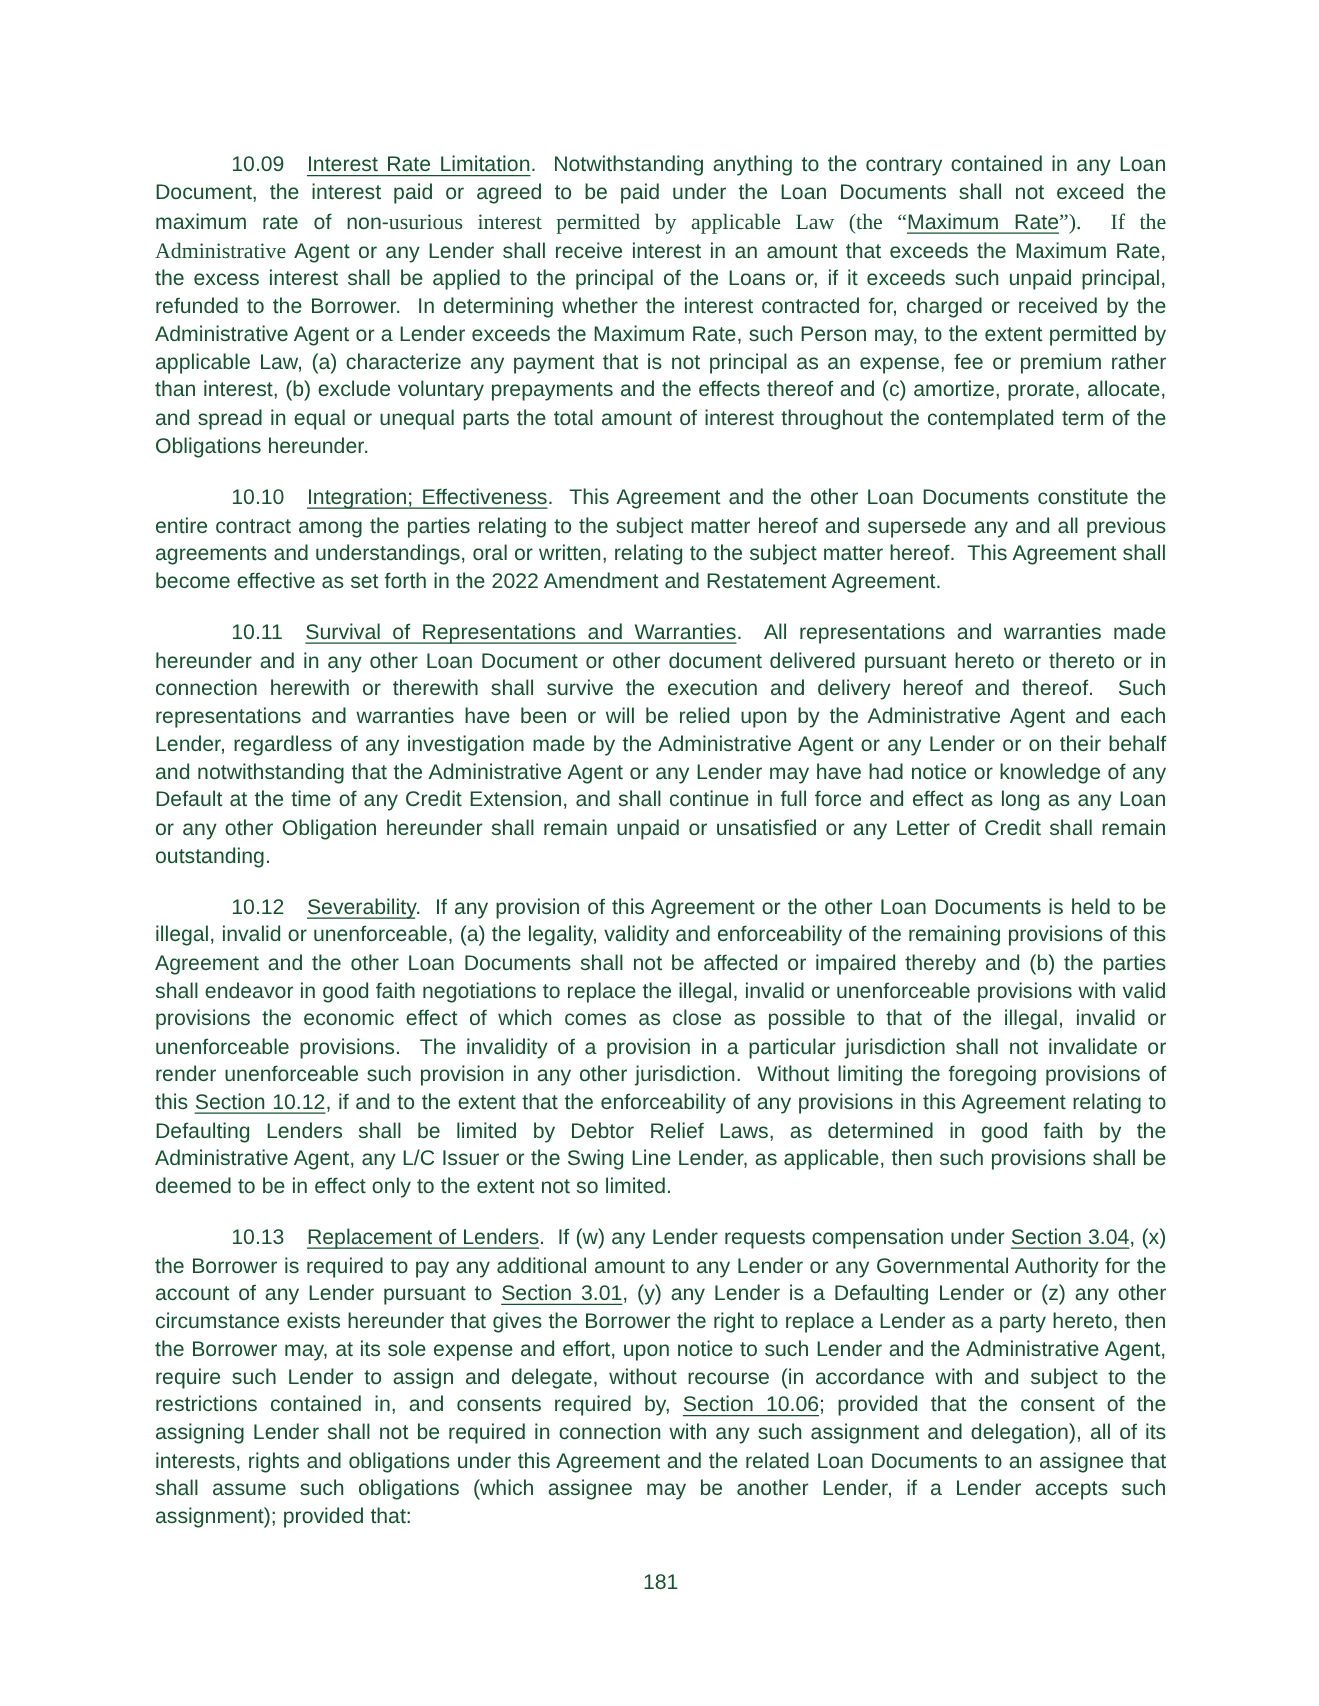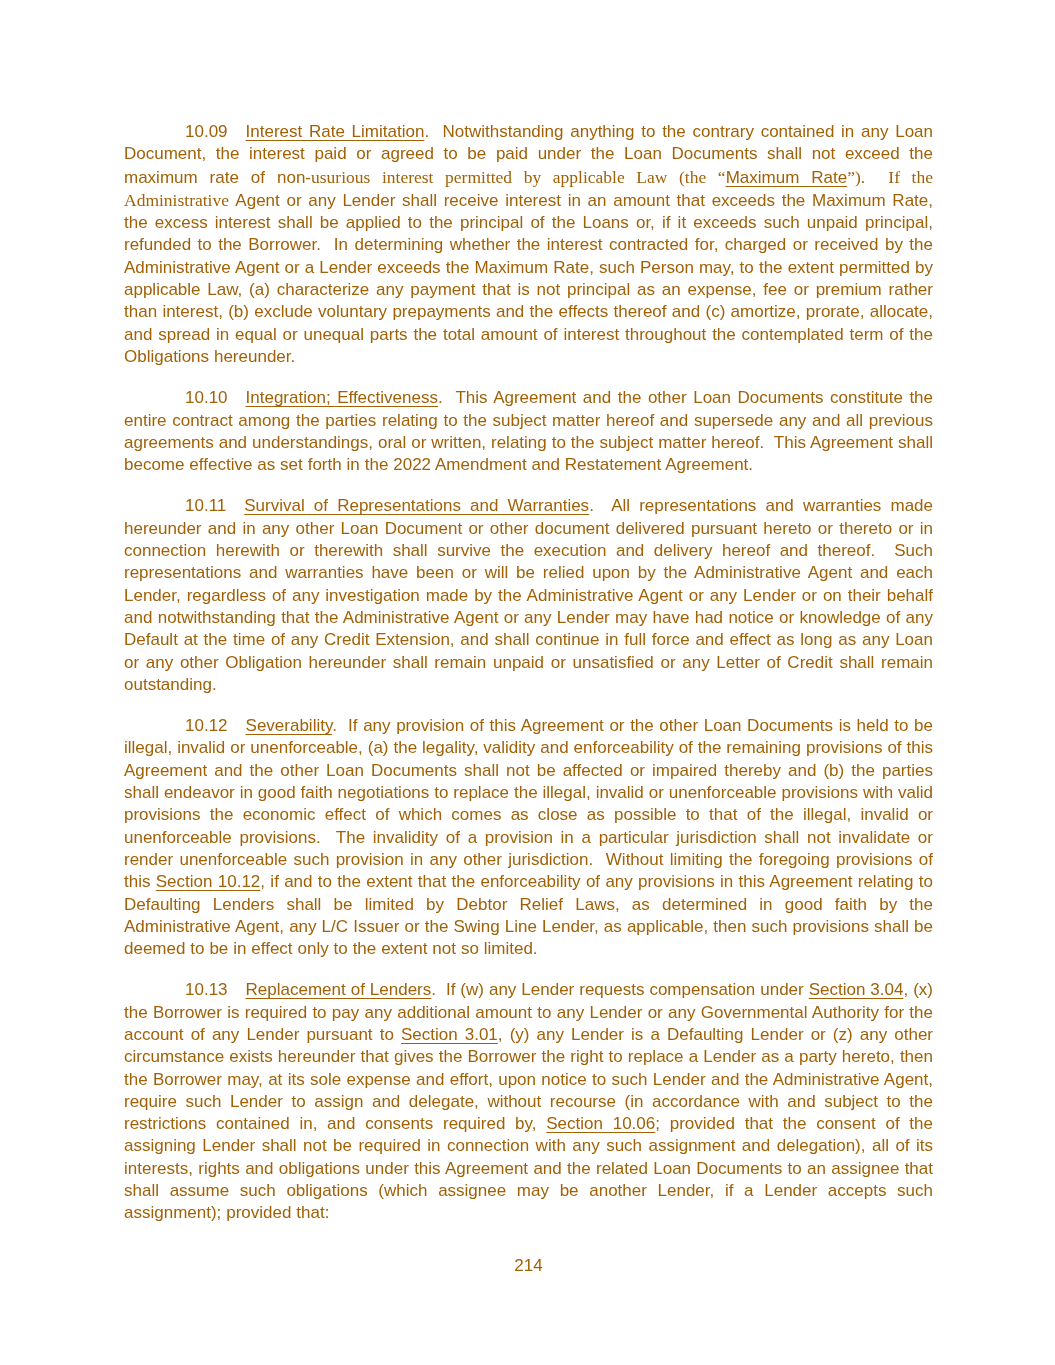--- a/index.html
+++ b/index.html
@@ -5,21 +5,21 @@
   html, body {
     margin: 0;
     padding: 0;
     background: #ffffff;
   }
   .page {
     position: relative;
     width: 1055px;
     height: 1365px;
     background: #ffffff;
-    color: #a16207;
+    color: #14532d;
     font-family: "Liberation Sans", sans-serif;
     overflow: hidden;
   }
   .content {
     position: absolute;
     left: 124px;
     top: 121px;
     width: 809px;
   }
   p.para {
@@ -57,15 +57,15 @@
 
 <div class="page">
   <div class="content">
       <p class="para"><span class="">10.09</span><span class="tab"></span><span class="u">Interest Rate Limitation</span><span class="">.&nbsp; Notwithstanding anything to the contrary contained in any Loan Document, the interest paid or agreed to be paid under the Loan Documents shall not exceed the maximum rate of non-</span><span class="serif">usurious interest permitted by applicable Law (the “</span><span class="u">Maximum Rate</span><span class="serif">”).&nbsp; If the Administrative </span><span class="">Agent or any Lender shall receive interest in an amount that exceeds the Maximum Rate, the excess interest shall be applied to the principal of the Loans or, if it exceeds such unpaid principal, refunded to the Borrower.&nbsp; In determining whether the interest contracted for, charged or received by the Administrative Agent or a Lender exceeds the Maximum Rate, such Person may, to the extent permitted by applicable Law, (a) characterize any payment that is not principal as an expense, fee or premium rather than interest, (b) exclude voluntary prepayments and the effects thereof and (c) amortize, prorate, allocate, and spread in equal or unequal parts the total amount of interest throughout the contemplated term of the Obligations hereunder.</span></p>
       <p class="para"><span class="">10.10</span><span class="tab"></span><span class="u">Integration; Effectiveness</span><span class="">.&nbsp; This Agreement and the other Loan Documents constitute the entire contract among the parties relating to the subject matter hereof and supersede any and all previous agreements and understandings, oral or written, relating to the subject matter hereof.&nbsp; This Agreement shall become effective as set forth in the 2022 Amendment and Restatement Agreement.</span></p>
       <p class="para"><span class="">10.11</span><span class="tab"></span><span class="u">Survival of Representations and Warranties</span><span class="">.&nbsp; All representations and warranties made hereunder and in any other Loan Document or other document delivered pursuant hereto or thereto or in connection herewith or therewith shall survive the execution and delivery hereof and thereof.&nbsp; Such representations and warranties have been or will be relied upon by the Administrative Agent and each Lender, regardless of any investigation made by the Administrative Agent or any Lender or on their behalf and notwithstanding that the Administrative Agent or any Lender may have had notice or knowledge of any Default at the time of any Credit Extension, and shall continue in full force and effect as long as any Loan or any other Obligation hereunder shall remain unpaid or unsatisfied or any Letter of Credit shall remain outstanding.</span></p>
       <p class="para"><span class="">10.12</span><span class="tab"></span><span class="u">Severability</span><span class="">.&nbsp; If any provision of this Agreement or the other Loan Documents is held to be illegal, invalid or unenforceable, (a) the legality, validity and enforceability of the remaining provisions of this Agreement and the other Loan Documents shall not be affected or impaired thereby and (b) the parties shall endeavor in good faith negotiations to replace the illegal, invalid or unenforceable provisions with valid provisions the economic effect of which comes as close as possible to that of the illegal, invalid or unenforceable provisions.&nbsp; The invalidity of a provision in a particular jurisdiction shall not invalidate or render unenforceable such provision in any other jurisdiction.&nbsp; Without limiting the foregoing provisions of this </span><span class="u">Section 10.12</span><span class="">, if and to the extent that the enforceability of any provisions in this Agreement relating to Defaulting Lenders shall be limited by Debtor Relief Laws, as determined in good faith by the Administrative Agent, any L/C Issuer or the Swing Line Lender, as applicable, then such provisions shall be deemed to be in effect only to the extent not so limited.</span></p>
       <p class="para"><span class="">10.13</span><span class="tab"></span><span class="u">Replacement of Lenders</span><span class="">.&nbsp; If (w) any Lender requests compensation under </span><span class="u">Section 3.04</span><span class="">, (x) the Borrower is required to pay any additional amount to any Lender or any Governmental Authority for the account of any Lender pursuant to </span><span class="u">Section 3.01</span><span class="">, (y) any Lender is a Defaulting Lender or (z) any other circumstance exists hereunder that gives the Borrower the right to replace a Lender as a party hereto, then the Borrower may, at its sole expense and effort, upon notice to such Lender and the Administrative Agent, require such Lender to assign and delegate, without recourse (in accordance with and subject to the restrictions contained in, and consents required by, </span><span class="u">Section 10.06</span><span class="">; provided that the consent of the assigning Lender shall not be required in connection with any such assignment and delegation), all of its interests, rights and obligations under this Agreement and the related Loan Documents to an assignee that shall assume such obligations (which assignee may be another Lender, if a Lender accepts such assignment); provided that:</span></p>
     </div>
   <div class="footer">
-    <span>214</span>
+    <span>181</span>
   </div>
 </div>
 
 </body></html>

